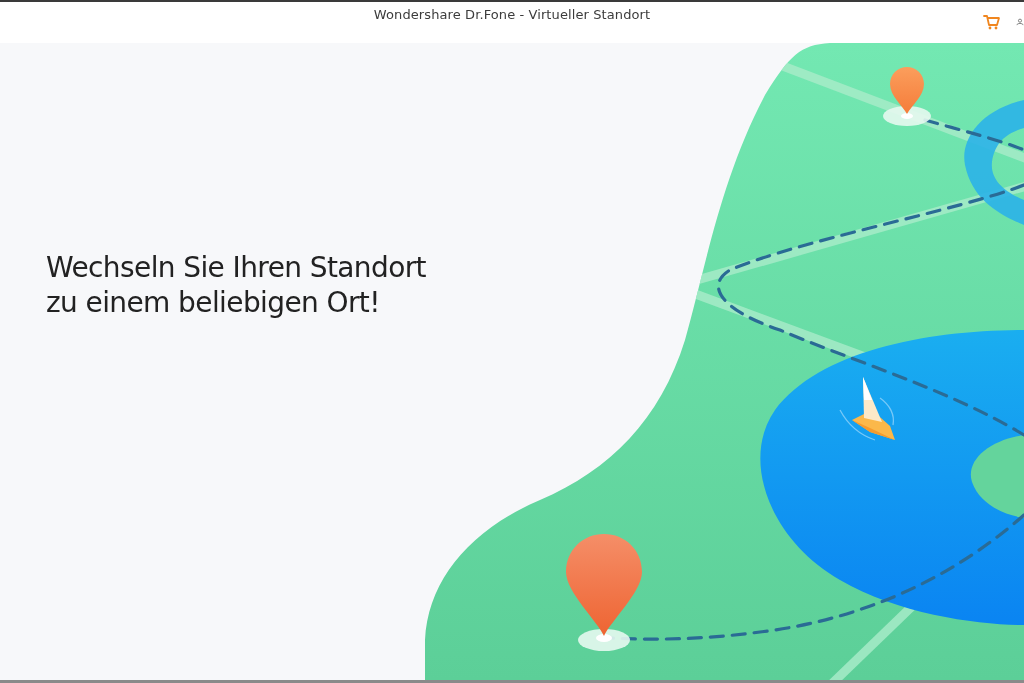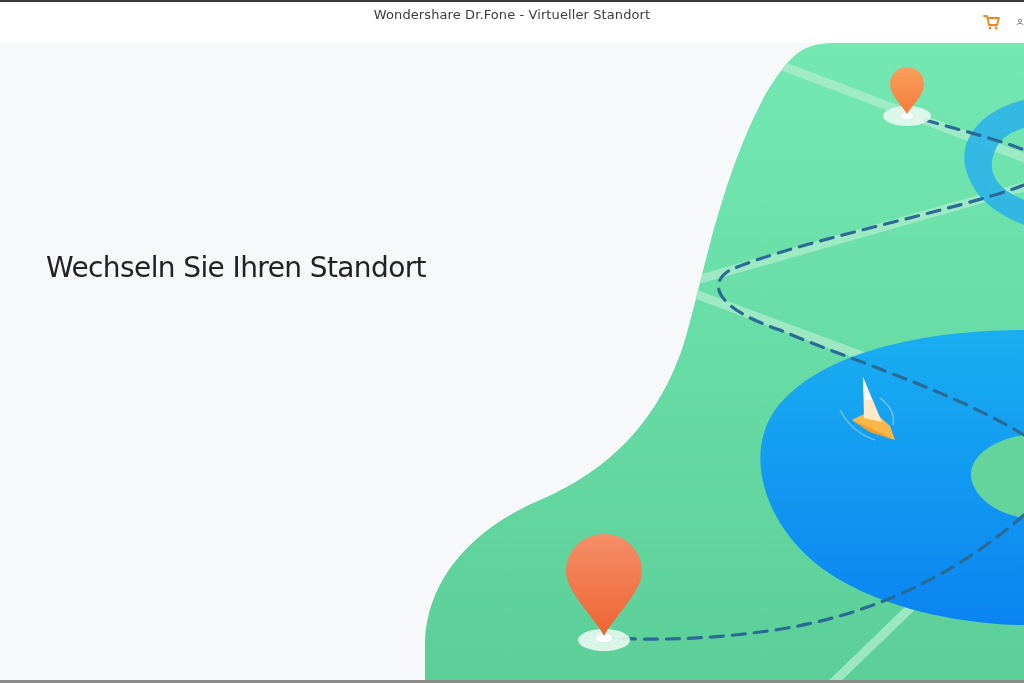--- a/index.html
+++ b/index.html
@@ -132,16 +132,17 @@
       <path d="M880 398 C890 405 895 415 893 425" fill="none" stroke="#9fd8fb" stroke-width="1.3" opacity="0.7"></path>
       <path d="M852 420 L870 432 L895 440 L890 426 L872 410 Z" fill="#fbb84a"></path>
       <path d="M852 420 L870 432 L895 440 L870 428 Z" fill="#f59b2e"></path>
       <path d="M863 377 L864 418 L882 422 Z" fill="#fde9c8"></path>
       <path d="M863 377 L864 400 L872 400 Z" fill="#ffffff"></path>
     </g>
   </svg>
 
   <h1 class="headline">
     <span>Wechseln Sie Ihren Standort</span>
+    <span>zu einem beliebigen Ort!</span>
   </h1>
 </div>
 
 <div class="bottom-edge"></div>
 
 </body></html>

